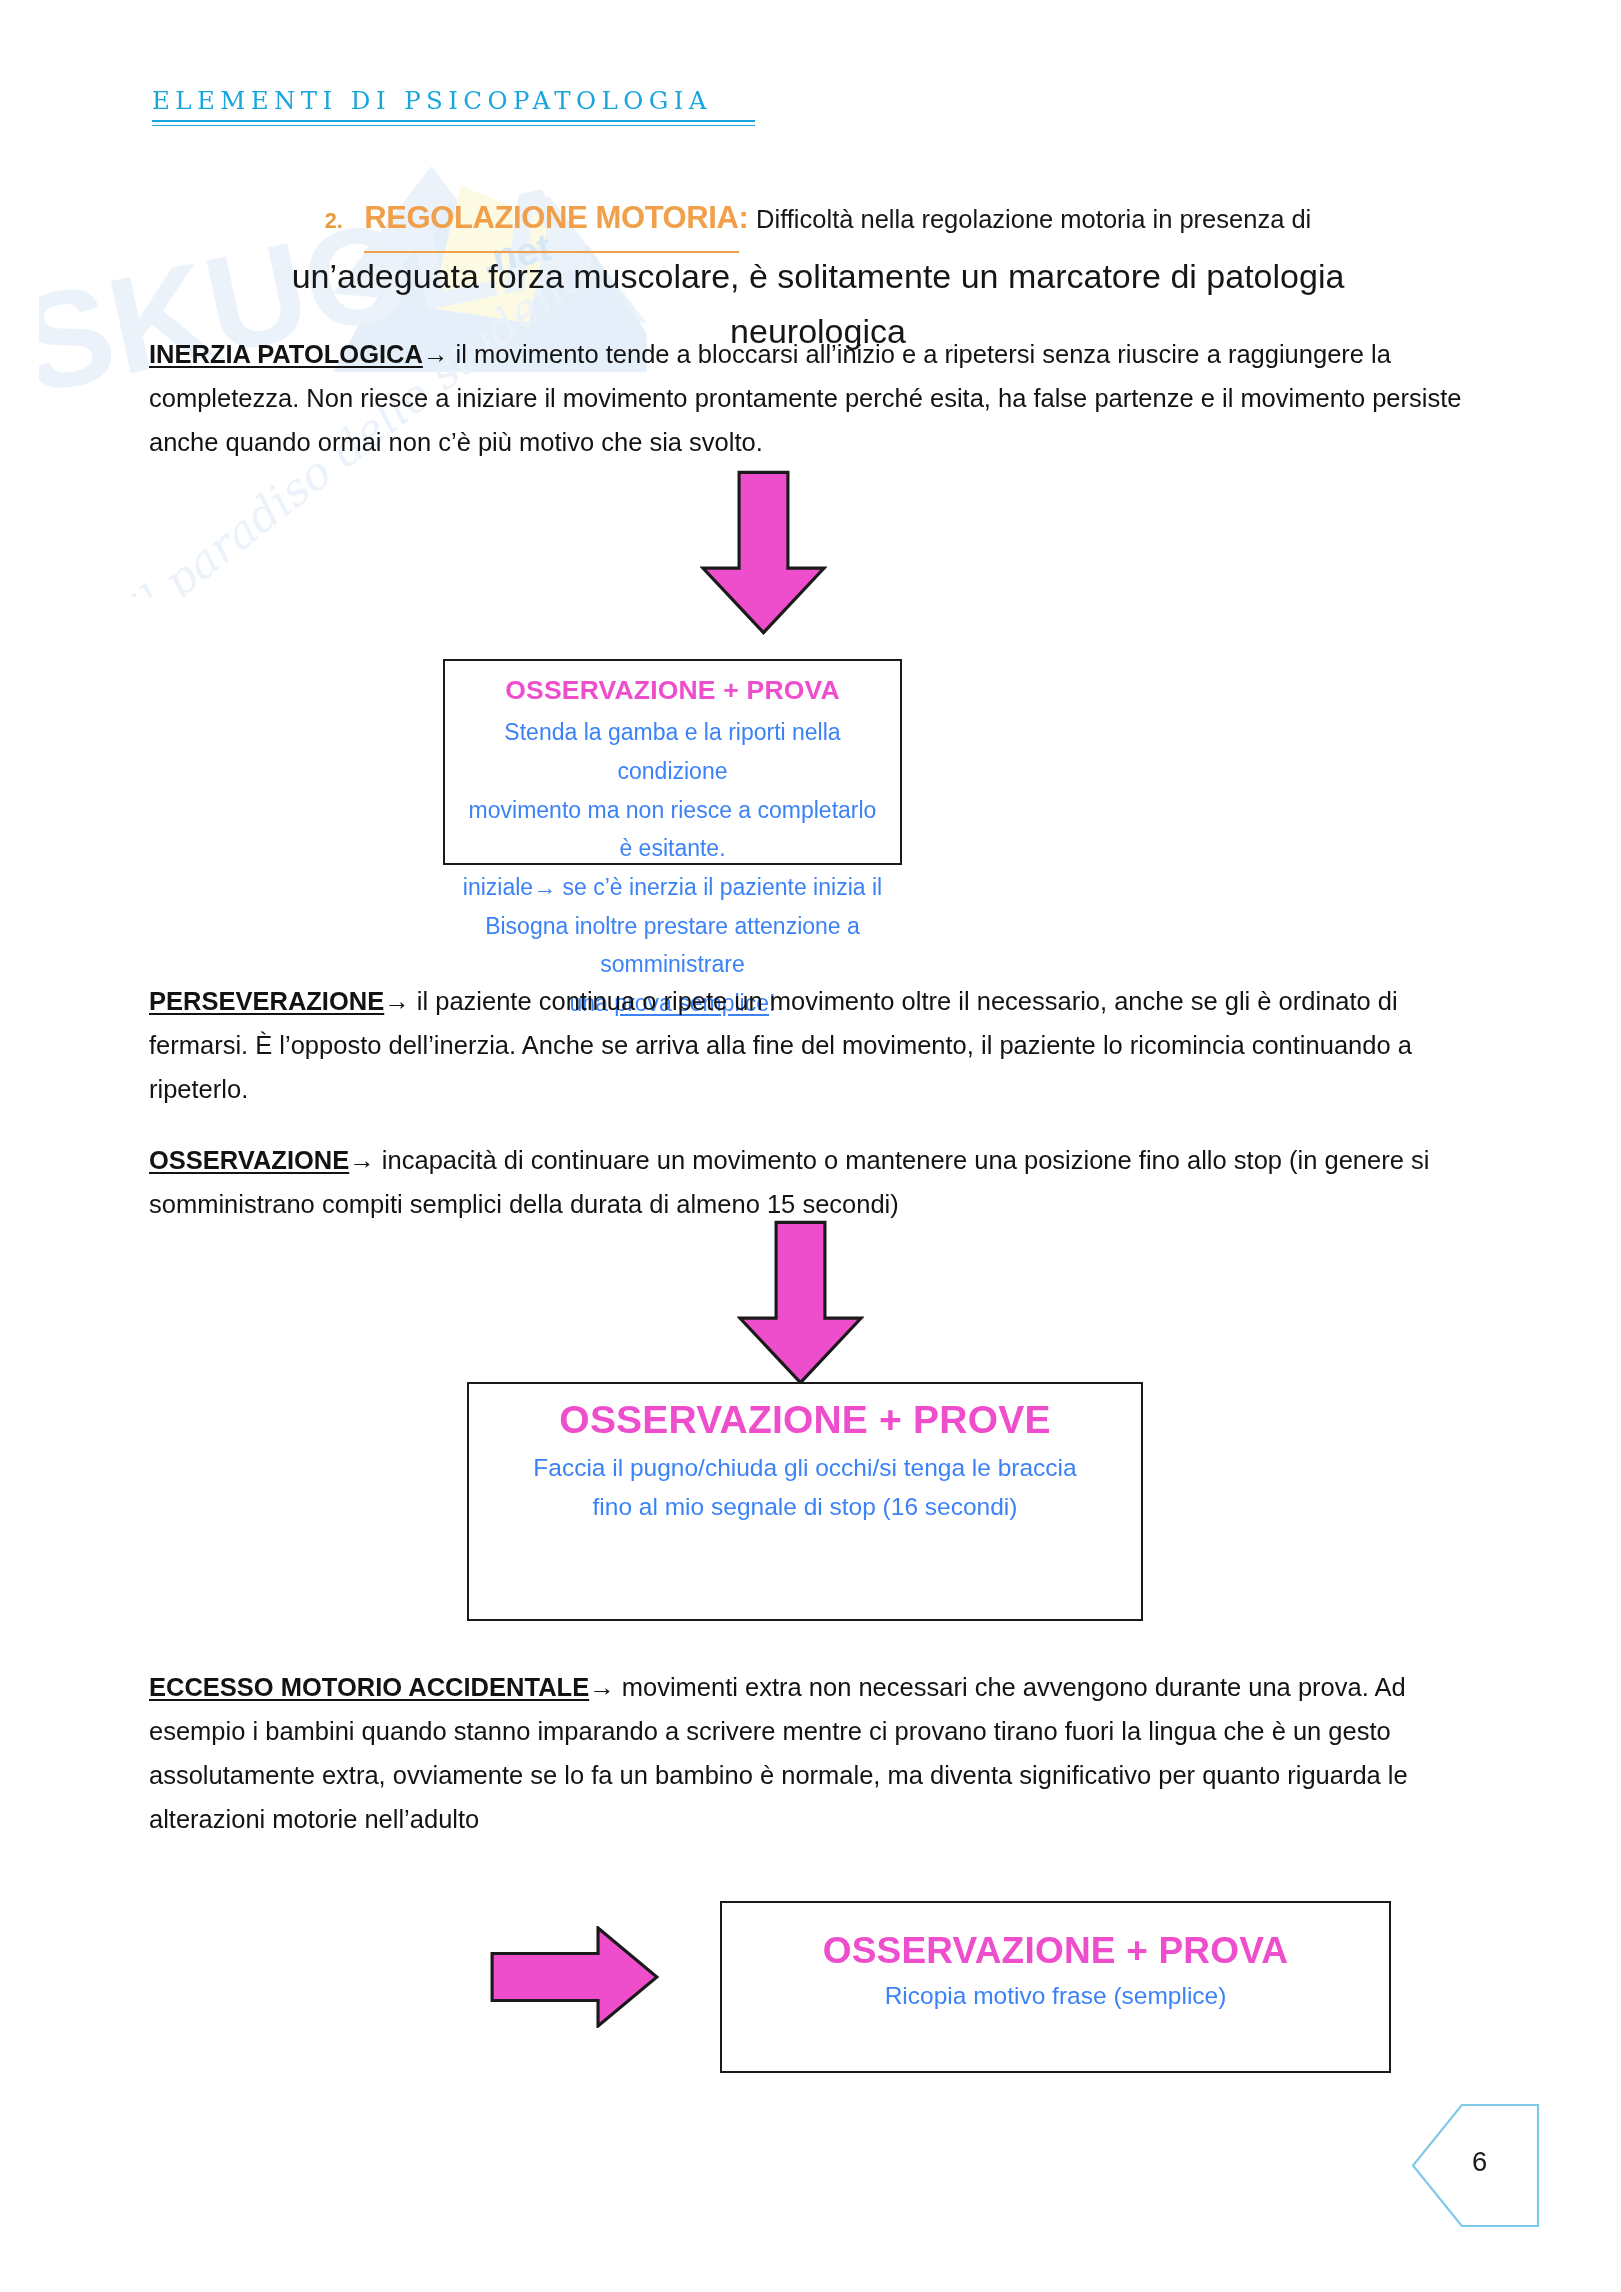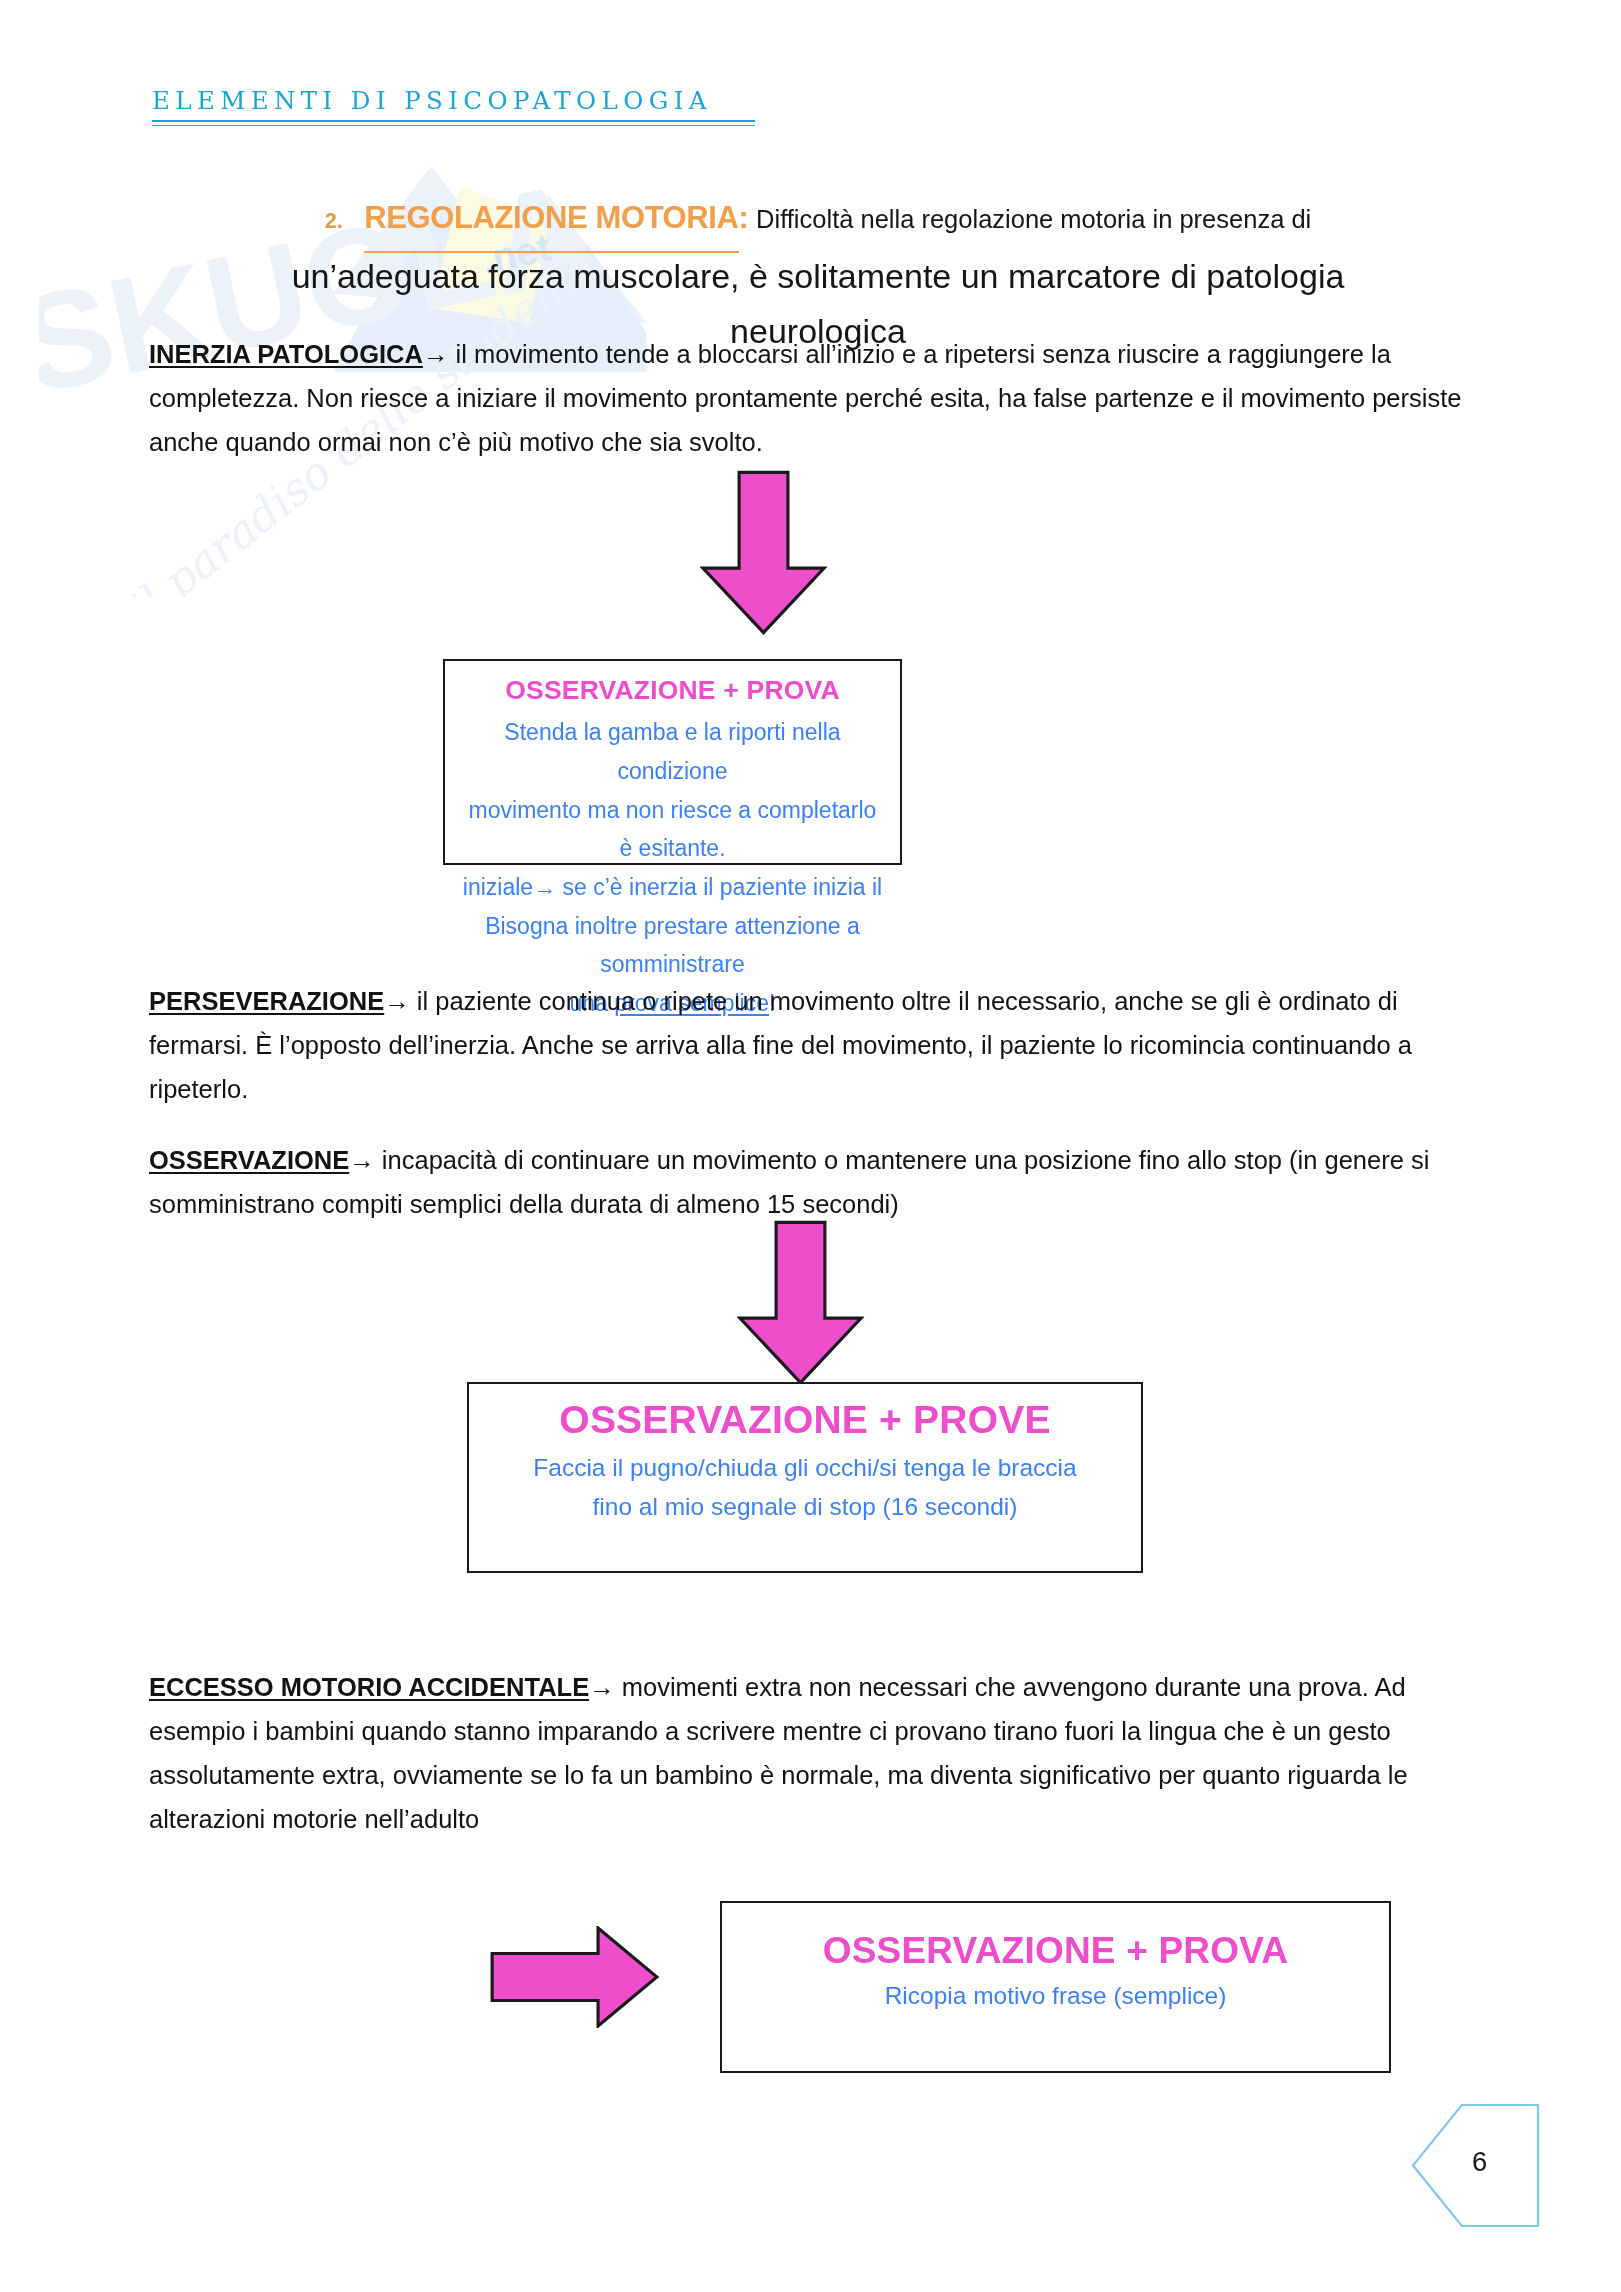--- a/index.html
+++ b/index.html
@@ -115,21 +115,21 @@
     color: #3b82f6;
     line-height: 1.62;
   }
   .u { text-decoration: underline; text-underline-offset: 2.9px; text-align: right; }
 
   #box1 { left: 443px; top: 659px; width: 459px; height: 206px;
           font-size: 23px; }
   #box1 .box-title { font-size: 26.5px; margin-bottom: 7.8px; }
   #box1 .box-body { font-size: 23px; line-height: 1.68; }
 
-  #box2 { left: 467px; top: 1382px; width: 676px; height: 191px;
+  #box2 { left: 467px; top: 1382px; width: 676px; height: 239px;
           font-size: 24.5px; }
   #box2 .box-title { font-size: 39px; margin-bottom: 5.9px; }
   #box2 .box-body { font-size: 24.5px; line-height: 1.62; }
 
   #box3 { left: 720px; top: 1901px; width: 671px; height: 172px; }
   #box3 .box-title { font-size: 37px; margin-bottom: 3.9px; padding-top:13.7px;}
   #box3 .box-body { font-size: 24.5px; }
 
   
   .arrow { position: absolute; }

